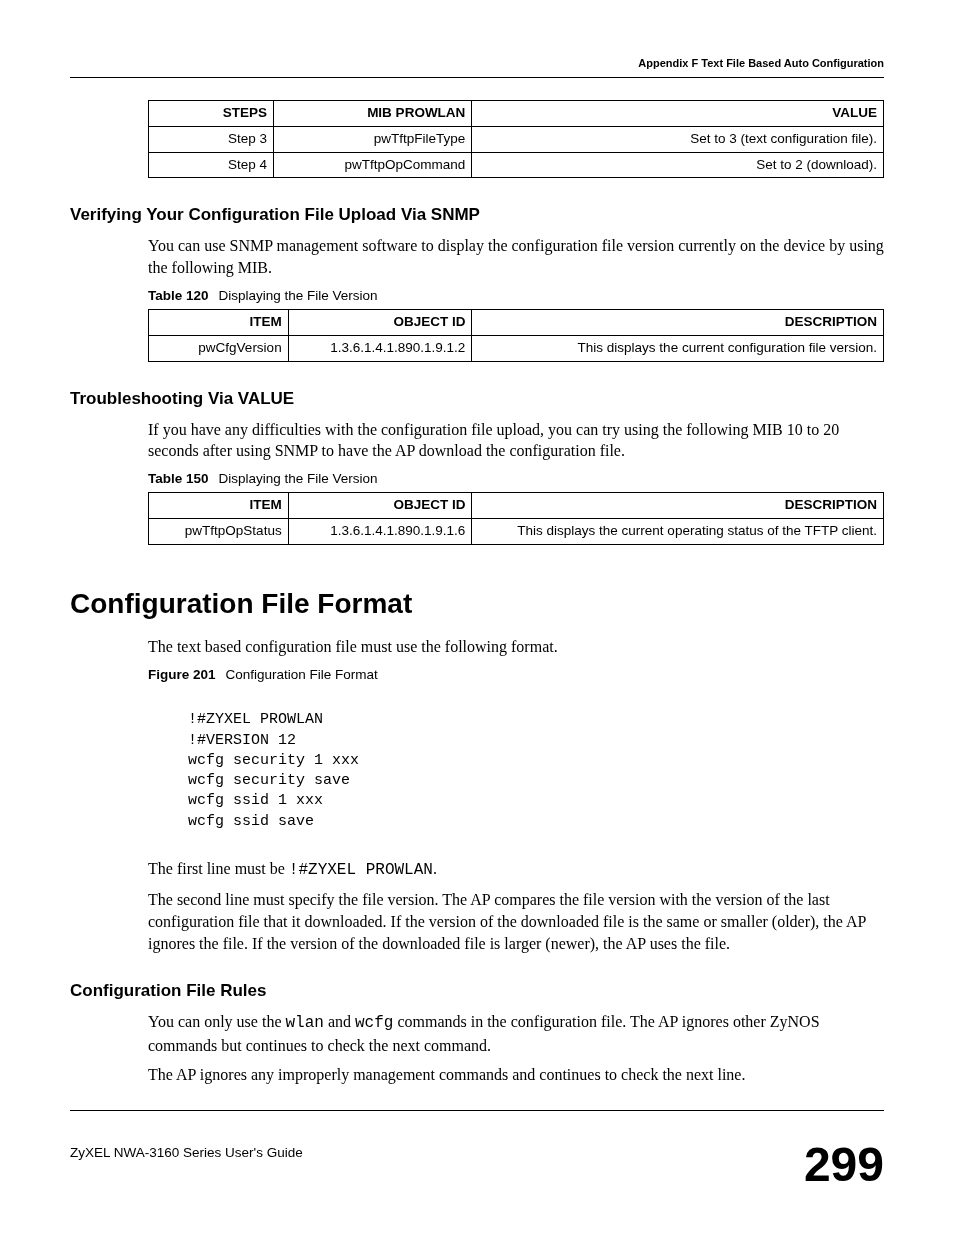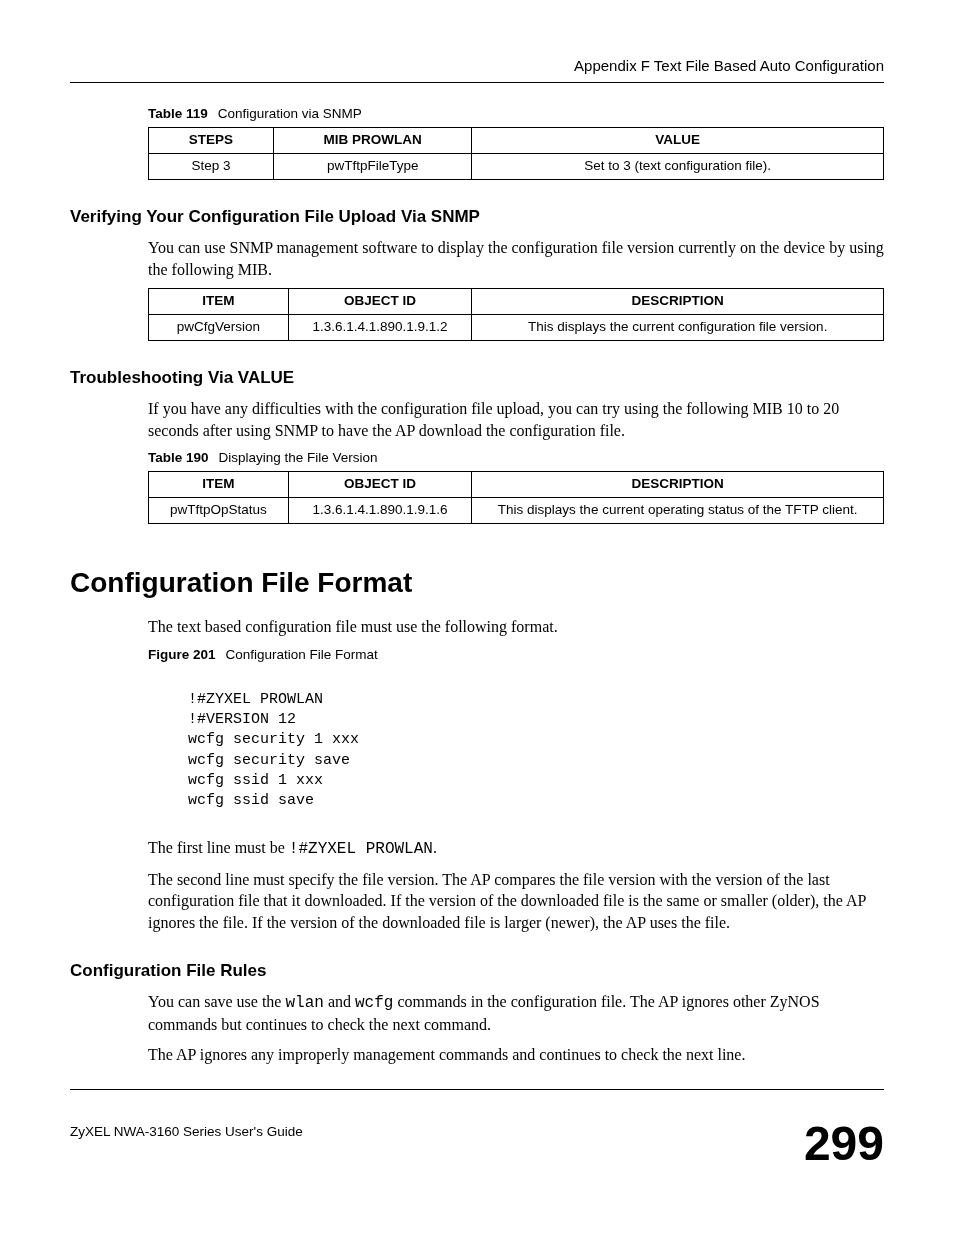--- a/index.html
+++ b/index.html
@@ -9,22 +9,23 @@
     color: #000;
     margin: 0;
     padding: 56px 70px 40px 70px;
     width: 954px;
     box-sizing: border-box;
     line-height: 1.35;
   }
   .running-header {
     text-align: right;
     font-family: Arial, Helvetica, sans-serif;
-    font-size: 15px;
+    font-size: 11px;
     margin-bottom: 6px;
+    font-weight: bold;
   }
   hr.rule {
     border: none;
     border-top: 1.5px solid #000;
     margin: 0 0 22px 0;
   }
   hr.footer-rule {
     border: none;
     border-top: 1.5px solid #000;
     margin: 24px 0 6px 0;
@@ -39,21 +40,21 @@
   table.data {
     border-collapse: collapse;
     width: 100%;
     font-family: Arial, Helvetica, sans-serif;
     font-size: 13.5px;
     table-layout: fixed;
   }
   table.data th, table.data td {
     border: 1.5px solid #000;
     padding: 4px 6px;
-    text-align: center;
+    text-align: right;
     vertical-align: top;
     line-height: 1.25;
   }
   table.data th {
     font-weight: bold;
     background: #fff;
   }
   h2.section {
     font-family: Arial, Helvetica, sans-serif;
     font-weight: bold;
@@ -87,49 +88,54 @@
   .footer .guide { font-size: 13.5px; }
   .footer .page { font-size: 48px; font-weight: bold; line-height: 1; margin-top: 24px; }
 </style>
 </head>
 <body>
 
 <div class="running-header">Appendix F Text File Based Auto Configuration</div>
 <hr class="rule">
 
 <div class="indent-block">
-  <div class="caption">
-    <span class="cap-label">Table 119</span><span>Configuration via SNMP</span>
-  </div>
   <table class="data">
     <colgroup>
         <col style="width:17%">
         <col style="width:27%">
         <col style="width:56%">
       </colgroup>
     <thead>
       <tr>
         <th>STEPS</th>
         <th>MIB PROWLAN</th>
         <th>VALUE</th>
       </tr>
     </thead>
     <tbody>
       <tr>
         <td>Step 3</td>
         <td>pwTftpFileType</td>
         <td>Set to 3 (text configuration file).</td>
       </tr>
+      <tr>
+        <td>Step 4</td>
+        <td>pwTftpOpCommand</td>
+        <td>Set to 2 (download).</td>
+      </tr>
     </tbody>
   </table>
 </div>
 
 <h2 class="section">Verifying Your Configuration File Upload Via SNMP</h2>
 <div class="indent-block">
   <p class="body">You can use SNMP management software to display the configuration file version currently on the device by using the following MIB.</p>
+  <div class="caption">
+    <span class="cap-label">Table 120</span><span>Displaying the File Version</span>
+  </div>
   <table class="data">
     <colgroup>
         <col style="width:19%">
         <col style="width:25%">
         <col style="width:56%">
       </colgroup>
     <thead>
       <tr>
         <th>ITEM</th>
         <th>OBJECT ID</th>
@@ -143,21 +149,21 @@
         <td>This displays the current configuration file version.</td>
       </tr>
     </tbody>
   </table>
 </div>
 
 <h2 class="section">Troubleshooting Via VALUE</h2>
 <div class="indent-block">
   <p class="body">If you have any difficulties with the configuration file upload, you can try using the following MIB 10 to 20 seconds after using SNMP to have the AP download the configuration file.</p>
   <div class="caption">
-    <span class="cap-label">Table 190</span><span>Displaying the File Version</span>
+    <span class="cap-label">Table 150</span><span>Displaying the File Version</span>
   </div>
   <table class="data">
     <colgroup>
         <col style="width:19%">
         <col style="width:25%">
         <col style="width:56%">
       </colgroup>
     <thead>
       <tr>
         <th>ITEM</th>
@@ -190,21 +196,21 @@
 
   <p class="body">
     <span>The first line must be </span><span class="inline-code">!#ZYXEL PROWLAN</span><span>.</span>
   </p>
   <p class="body">The second line must specify the file version. The AP compares the file version with the version of the last configuration file that it downloaded. If the version of the downloaded file is the same or smaller (older), the AP ignores the file. If the version of the downloaded file is larger (newer), the AP uses the file.</p>
 </div>
 
 <h2 class="section">Configuration File Rules</h2>
 <div class="indent-block">
   <p class="body">
-    <span>You can save use the </span><span class="inline-code">wlan</span><span> and </span><span class="inline-code">wcfg</span><span> commands in the configuration file. The AP ignores other ZyNOS commands but continues to check the next command.</span>
+    <span>You can only use the </span><span class="inline-code">wlan</span><span> and </span><span class="inline-code">wcfg</span><span> commands in the configuration file. The AP ignores other ZyNOS commands but continues to check the next command.</span>
   </p>
   <p class="body">The AP ignores any improperly management commands and continues to check the next line.</p>
 </div>
 
 <hr class="footer-rule">
 <div class="footer">
   <div class="guide">ZyXEL NWA-3160 Series User's Guide</div>
   <div class="page">299</div>
 </div>
 

